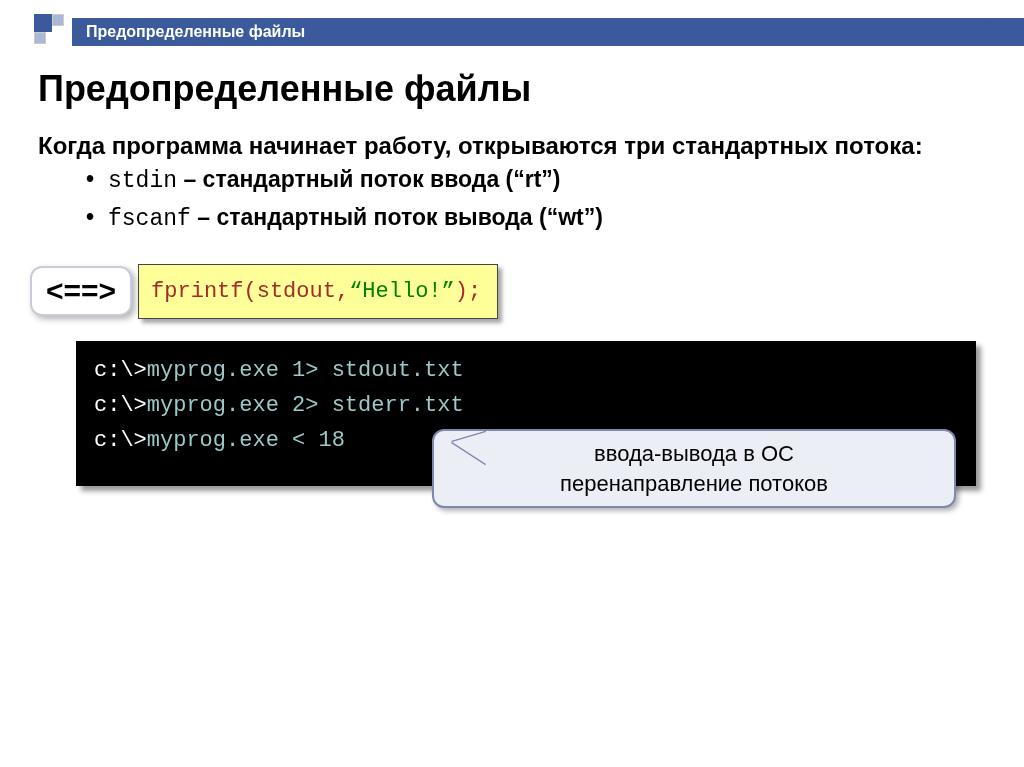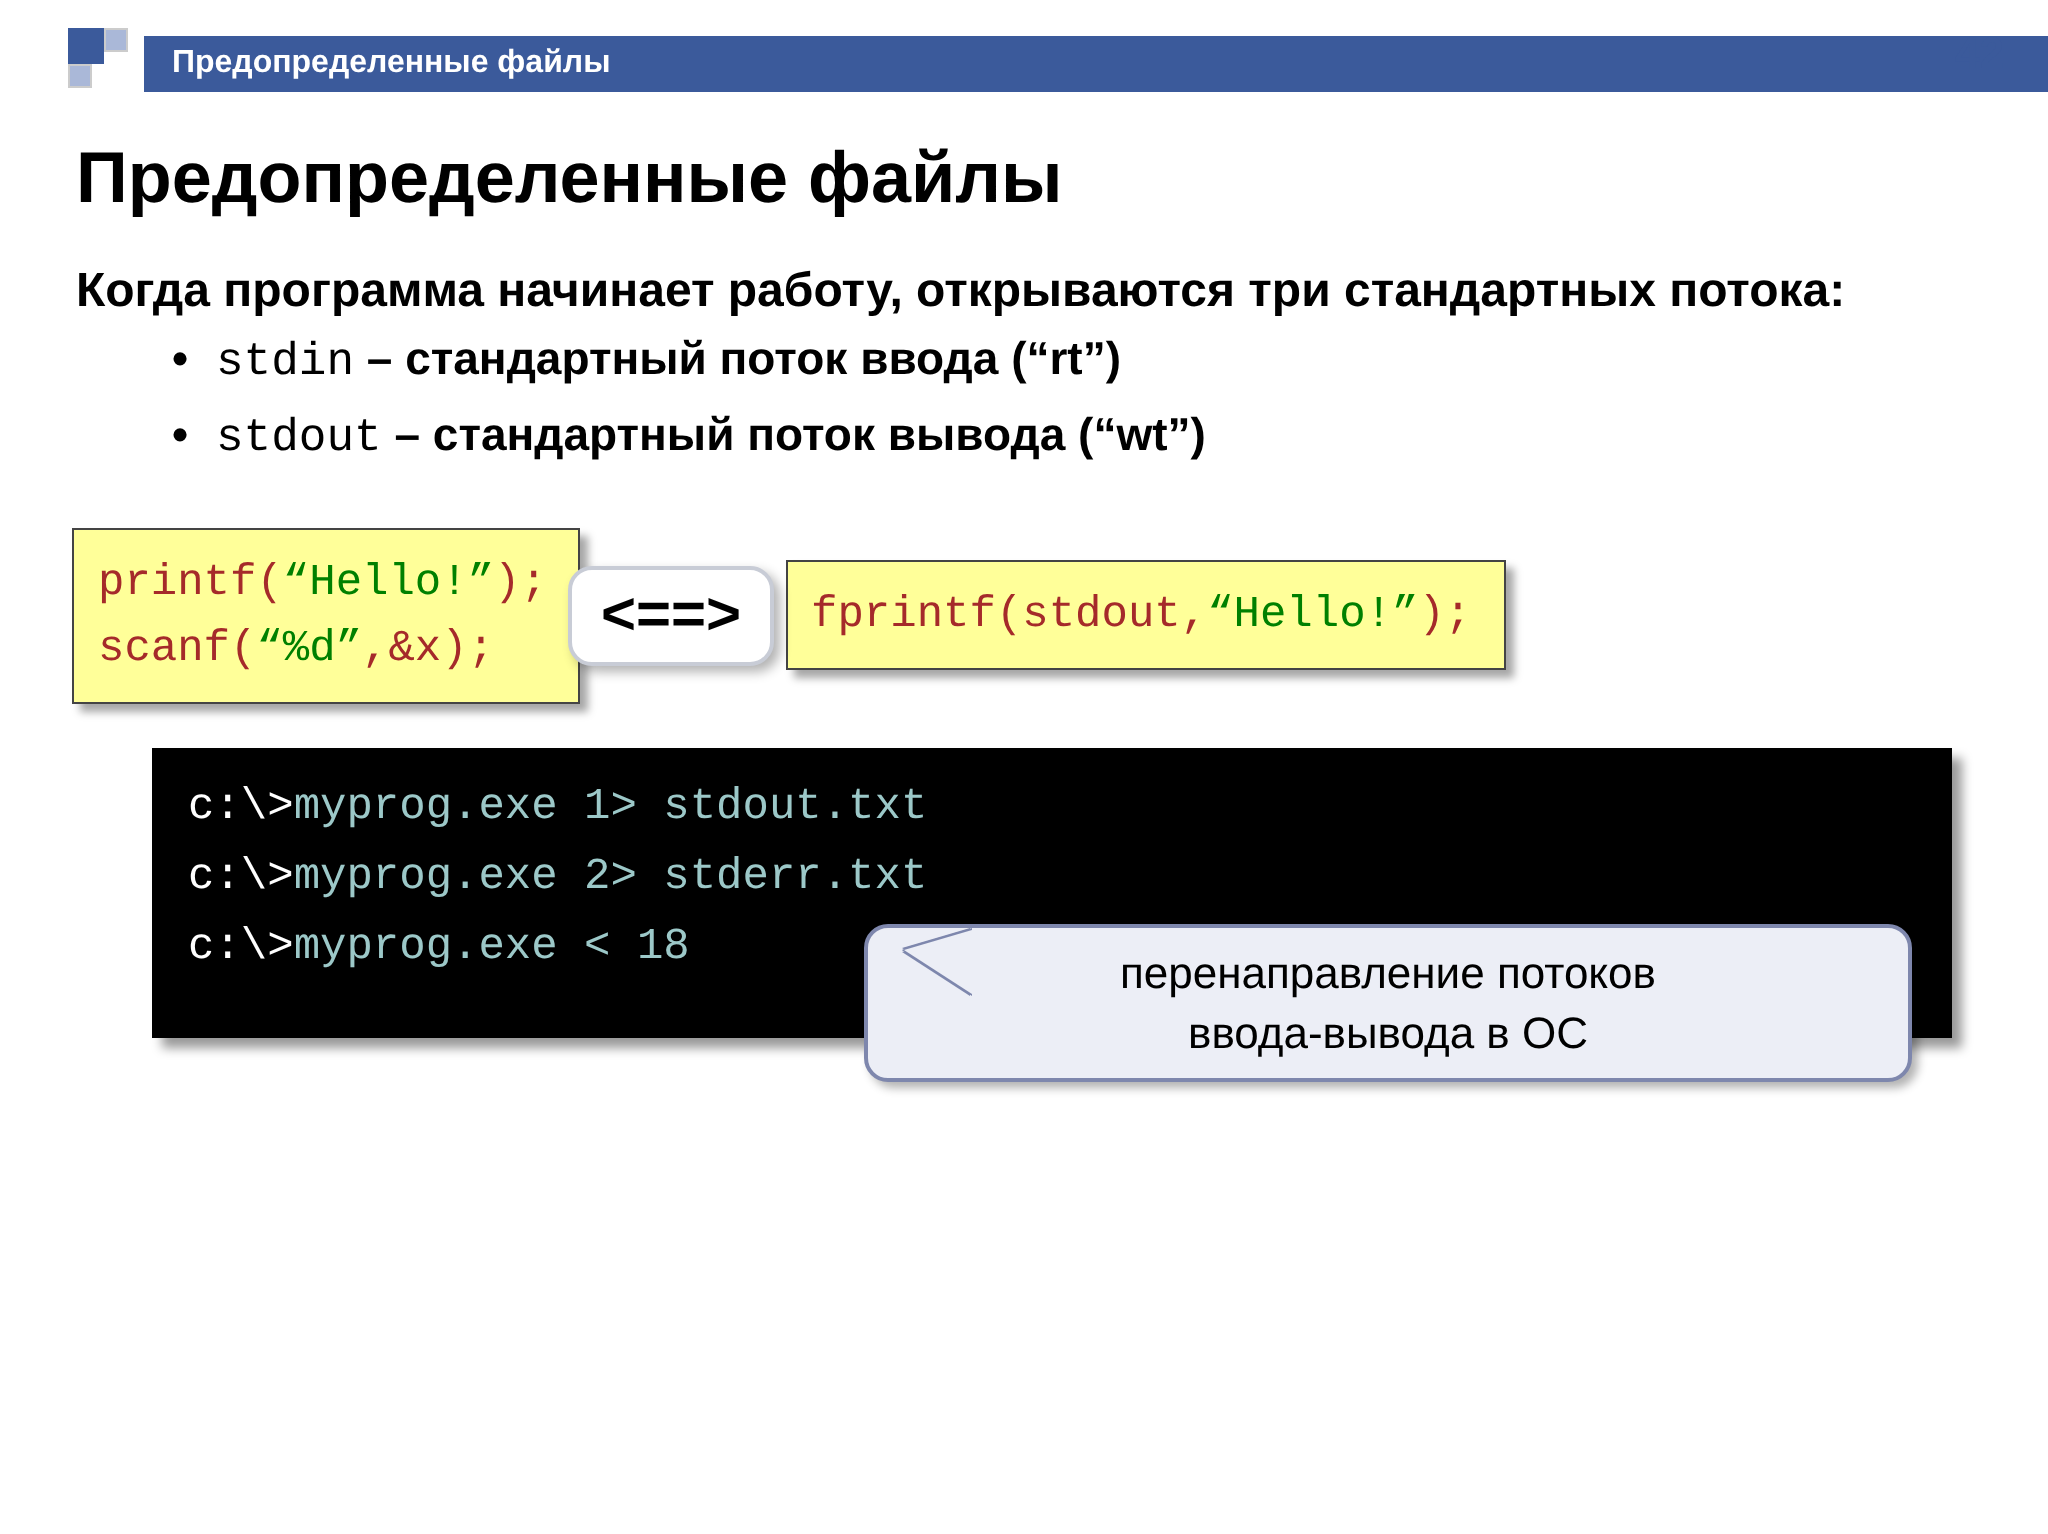--- a/index.html
+++ b/index.html
@@ -183,40 +183,36 @@
 <div class="content">
   <h1 class="title">Предопределенные файлы</h1>
 
   <div class="intro">Когда программа начинает работу, открываются три стандартных потока:</div>
 
   <ul class="streams">
     <li>
       <span class="mono">stdin</span><span> – стандартный поток ввода (“rt”)</span>
     </li>
     <li>
-      <span class="mono">stdout</span><span> – стандартный поток вывода (“wt”)</span>
+      <span class="mono">fscanf</span><span> – стандартный поток вывода (“wt”)</span>
     </li>
   </ul>
 
   <div class="code-row">
-    <div class="code-yellow">
-      <div><span class="brown">printf(</span><span class="green">“Hello!”</span><span class="brown">);</span></div>
-      <div><span class="brown">scanf(</span><span class="green">“%d”</span><span class="brown">,&amp;x);</span></div>
-    </div>
     <div class="arrow-badge">&lt;==&gt;</div>
     <div class="code-yellow second">
       <div><span class="brown">fprintf(stdout,</span><span class="green">“Hello!”</span><span class="brown">);</span></div>
     </div>
   </div>
 
   <div class="terminal-wrap">
     <div class="terminal">
       <div><span>c:\&gt;</span><span class="cyan">myprog.exe 1&gt; stdout.txt</span></div>
       <div><span>c:\&gt;</span><span class="cyan">myprog.exe 2&gt; stderr.txt</span></div>
       <div><span>c:\&gt;</span><span class="cyan">myprog.exe &lt; 18</span></div>
     </div>
     <div class="callout-pointer"></div>
     <div class="callout">
+      <div>ввода-вывода в ОС</div>
       <div>перенаправление потоков</div>
-      <div>ввода-вывода в ОС</div>
     </div>
   </div>
 </div>
 
 </body></html>

